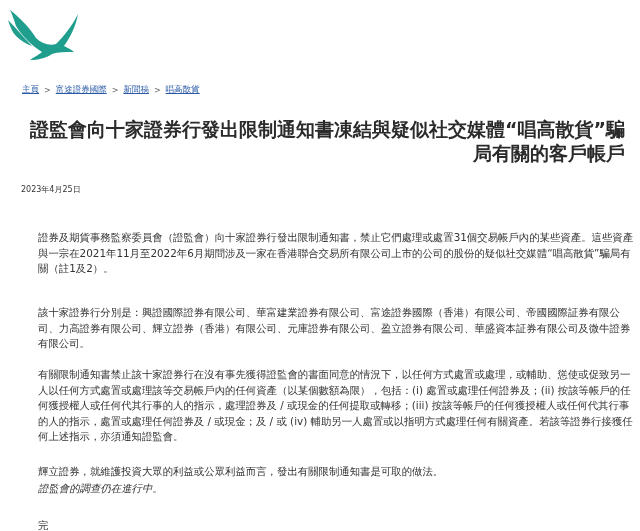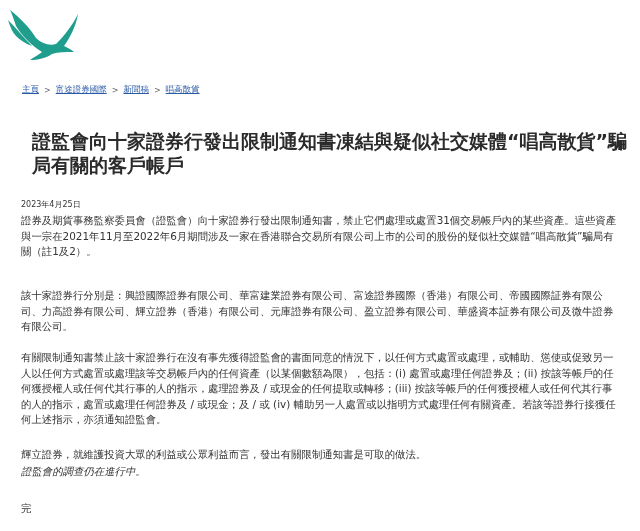--- a/index.html
+++ b/index.html
@@ -9,23 +9,23 @@
     color: #222222;
   }
   .logo { position: absolute; left: 6px; top: 6px; width: 240px; height: 62px; }
   .logo svg { position: absolute; left: 0; top: 0; }
   .logo-text { position: absolute; left: 78px; top: 30px; color: #3d4a63; }
   .logo-en { font-family: "Liberation Sans", sans-serif; font-weight: bold; font-size: 10.5px; line-height: 11px; letter-spacing: 0.3px; }
   .logo-zh { font-size: 8px; line-height: 11px; letter-spacing: 1.5px; margin-top: 1px; }
   .breadcrumb { position: absolute; left: 22px; top: 84px; font-size: 8.5px; color: #555; display: flex; align-items: center; }
   .breadcrumb a { color: #2a5aa6; text-decoration: underline; cursor: pointer; }
   .breadcrumb .sep { color: #666; margin: 0 5px; font-size: 8px; }
-  .title { position: absolute; left: 20px; top: 117px; width: 605px; font-size: 19px; line-height: 24px; font-weight: bold; color: #2b2b2b; margin: 12px; }
-  .date { position: absolute; left: 21px; top: 199px; font-size: 8px; color: #333; text-align: center; }
-  .para { position: absolute; left: 21px; width: 600px; font-size: 10.4px; line-height: 15.6px; color: #333; margin: 0; }
+  .title { position: absolute; left: 20px; top: 117px; width: 605px; font-size: 19px; line-height: 24px; font-weight: bold; color: #2b2b2b; margin: 0; text-align: right; }
+  .date { position: absolute; left: 21px; top: 184px; font-size: 8px; color: #333; text-align: center; }
+  .para { position: absolute; left: 21px; width: 600px; font-size: 10.4px; line-height: 15.6px; color: #333; margin: 17px; }
   .p1 { top: 213px; }
   .p2 { top: 288px; font-family: Liberation Serif, serif; }
   .p3 { top: 350px; }
   .p4 { top: 447px; }
   .p5 { top: 464px; font-style: italic; }
   .p6 { top: 501px; }
 </style>
 </head>
 <body>
 

